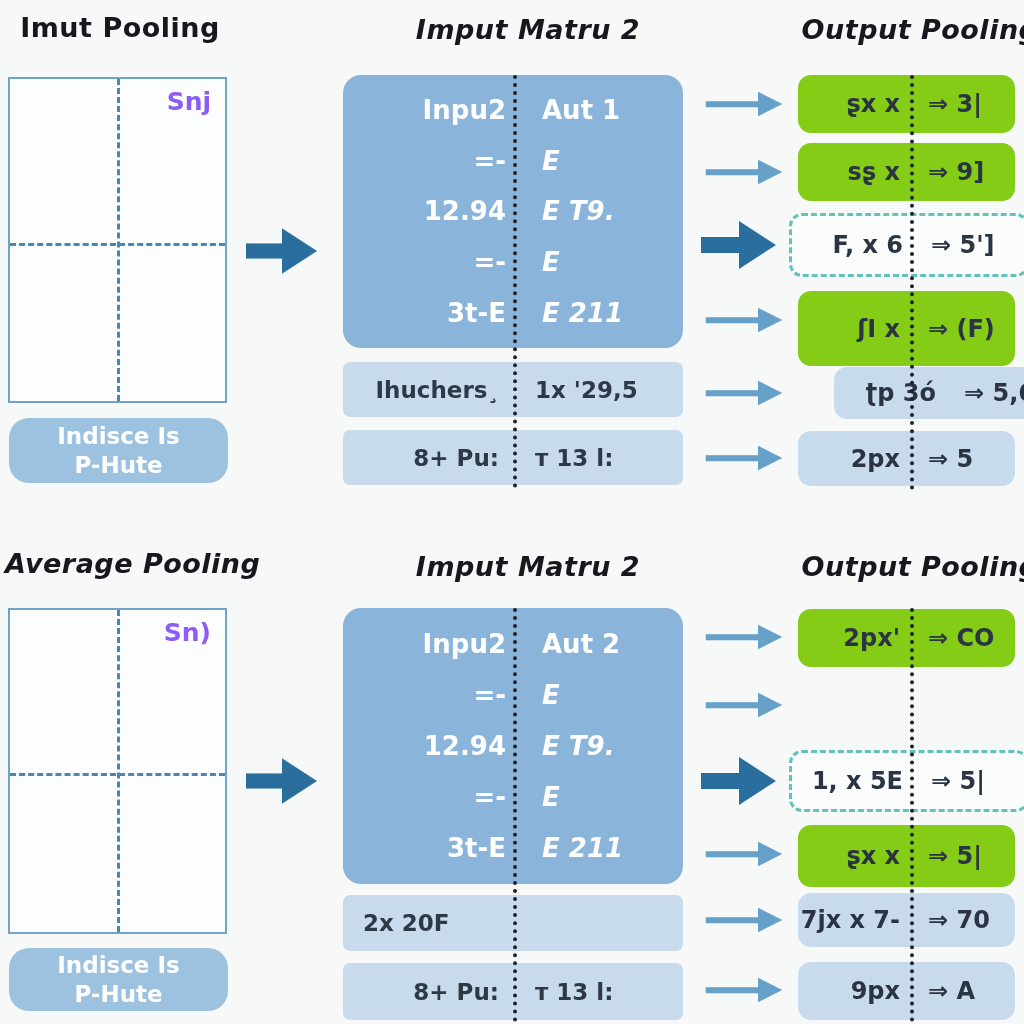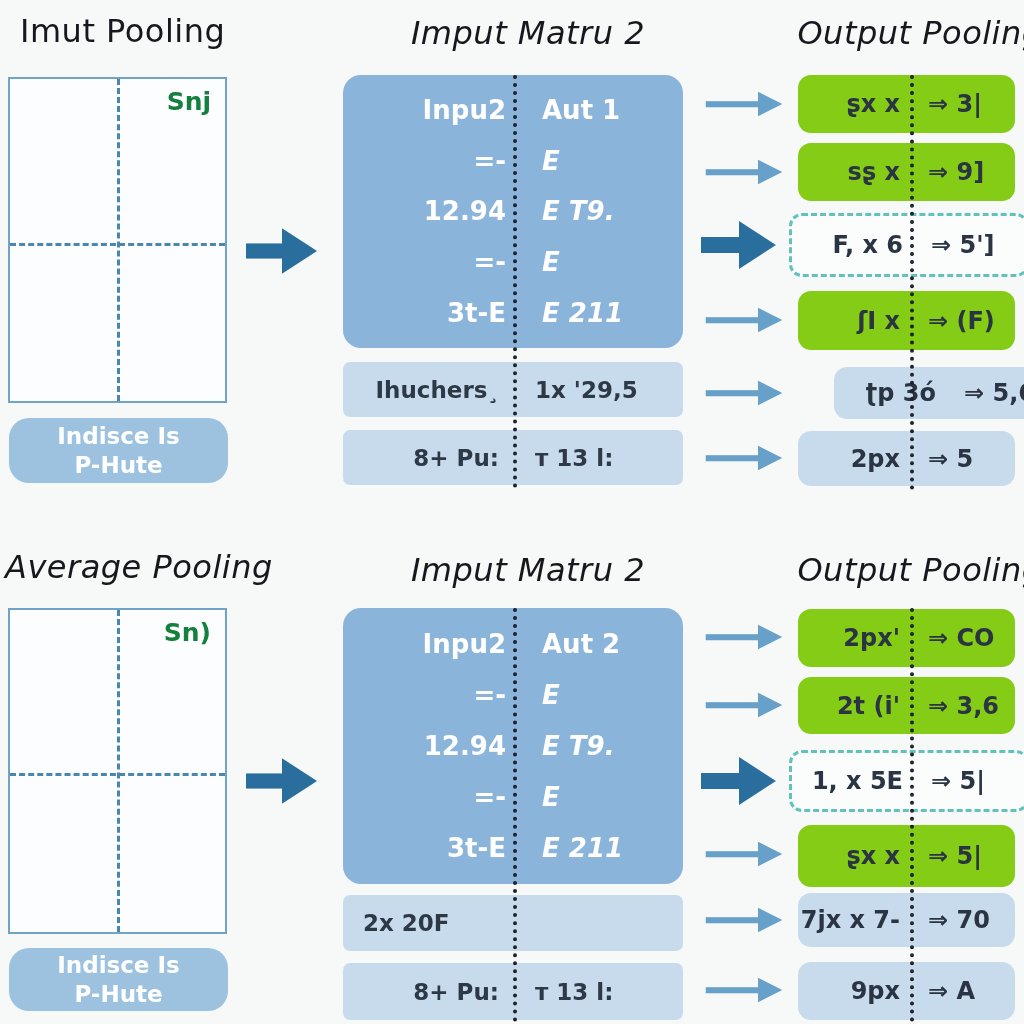--- a/index.html
+++ b/index.html
@@ -2,33 +2,33 @@
 <html><head>
 <meta charset="utf-8">
 <style>
   html,body{margin:0;padding:0;background:#e9edf0;}
   #canvas{
     position:relative;width:1024px;height:1024px;overflow:hidden;
     background:#f7f9f9;
     font-family:"DejaVu Sans","Liberation Sans",sans-serif;
   }
   .title{
-    position:absolute;font-weight:normal;font-size:32px;color:#17171d;
+    position:absolute;font-weight:bold;font-size:27px;color:#17171d;
     text-align:center;letter-spacing:.5px;white-space:nowrap;
   }
   .italic{font-style:italic;}
   
   .grid-box{
     position:absolute;left:8px;width:219px;height:326px;
     background:#fcfdfe;border:2px solid #6fa3c8;box-sizing:border-box;
   }
   .v-dash{position:absolute;top:0;bottom:0;width:0;border-left:3px dashed #4987b0;}
   .h-dash{position:absolute;left:0;right:0;height:0;border-top:3px dashed #4987b0;}
   .corner-label{
-    position:absolute;top:8px;right:14px;color:#15803d;
+    position:absolute;top:8px;right:14px;color:#8b5cf6;
     font-size:25px;font-weight:bold;
   }
   .index-badge{
     position:absolute;left:9px;width:219px;
     background:#9cc2e0;border-radius:20px;color:#fff;font-weight:bold;
     font-size:23px;display:flex;flex-direction:column;align-items:center;
     justify-content:center;line-height:1.25;text-align:center;
   }
   
   .matrix-box{
@@ -133,21 +133,21 @@
     <span class="r-r">⇒ 3|</span>
   </div>
   <div class="r-row solid" style="top:143px;height:58px;">
     <span class="r-l">sʂ x</span>
     <span class="r-r">⇒ 9]</span>
   </div>
   <div class="r-row dashed" style="top:213px;height:64px;">
     <span class="r-l">F, x 6</span>
     <span class="r-r">⇒ 5']</span>
   </div>
-  <div class="r-row solid" style="top:291px;height:59px;">
+  <div class="r-row solid" style="top:291px;height:75px;">
     <span class="r-l">ʃI x</span>
     <span class="r-r">⇒ (F)</span>
   </div>
   <div class="r-row light" style="top:367px;height:52px;margin-left:36px;">
     <span class="r-l">ʈp 3ó</span>
     <span class="r-r">⇒ 5,6</span>
   </div>
   <div class="r-row light" style="top:431px;height:55px;">
     <span class="r-l">2px</span>
     <span class="r-r">⇒ 5</span>
@@ -240,24 +240,20 @@
   <div class="light-row" style="top:963px;height:57px;">
     <span class="m-l">8+ Pu:</span>
     <span class="m-r">т 13 l:</span>
   </div>
   <div class="dot-line" style="left:513px;top:608px;height:414px;"></div>
 
   <div class="r-row solid" style="top:609px;height:58px;">
     <span class="r-l">2px'</span>
     <span class="r-r">⇒ CO</span>
   </div>
-  <div class="r-row solid" style="top:677px;height:57px;">
-    <span class="r-l">2t (i'</span>
-    <span class="r-r">⇒ 3,6</span>
-  </div>
   <div class="r-row dashed" style="top:750px;height:62px;">
     <span class="r-l">1, x 5E</span>
     <span class="r-r">⇒ 5|</span>
   </div>
   <div class="r-row solid" style="top:825px;height:62px;">
     <span class="r-l">ʂx x</span>
     <span class="r-r">⇒ 5|</span>
   </div>
   <div class="r-row light" style="top:893px;height:54px;">
     <span class="r-l">7jx x 7-</span>

